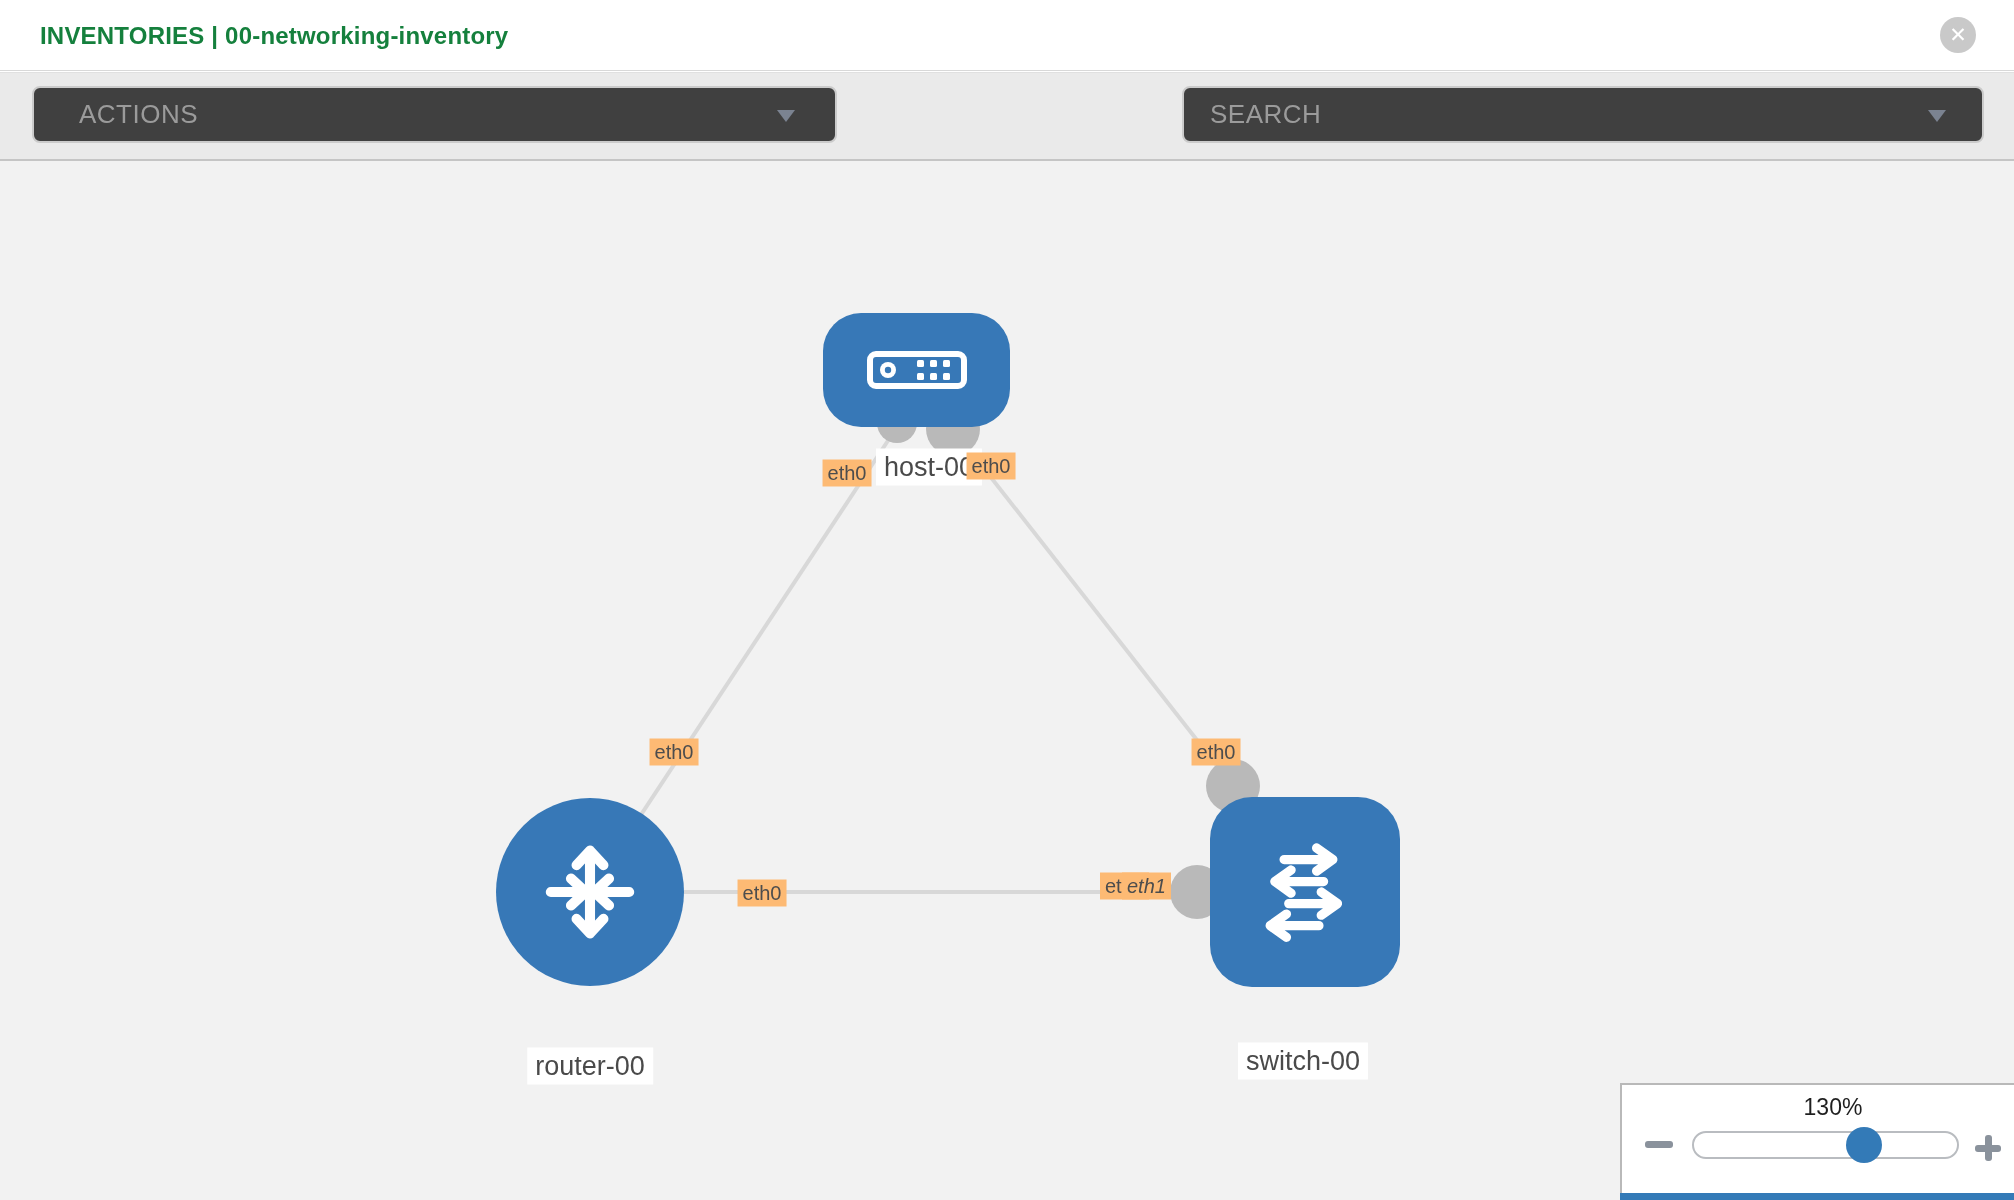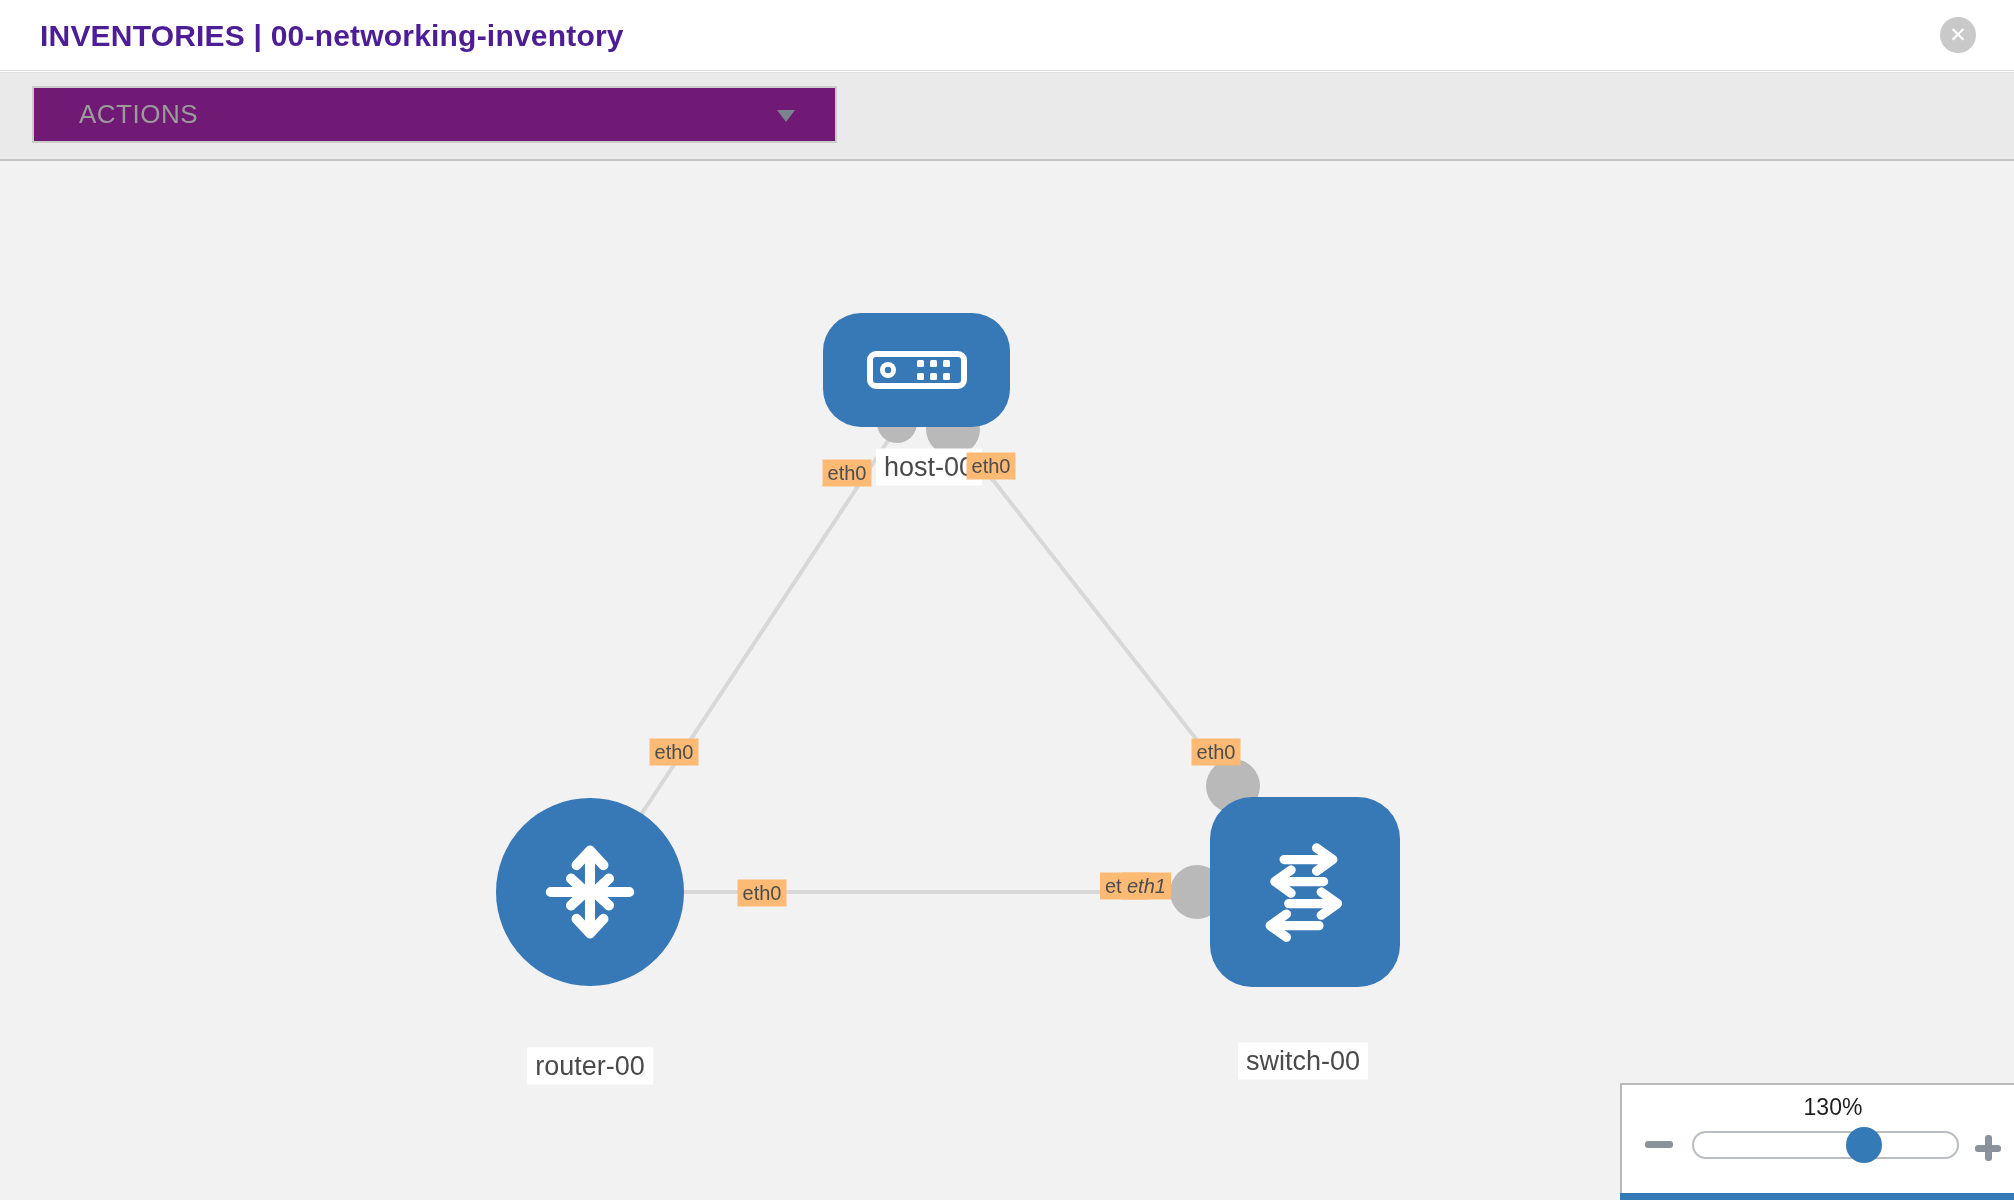--- a/index.html
+++ b/index.html
@@ -3,30 +3,30 @@
 <meta charset="utf-8">
 <style>
   * { margin:0; padding:0; box-sizing:border-box; }
   html,body { width:2014px; height:1200px; overflow:hidden; }
   body { font-family:"Liberation Sans","DejaVu Sans",sans-serif; background:#ffffff; position:relative; }
 
   
   .header { position:absolute; left:0; top:0; width:2014px; height:71px; background:#ffffff;
             border-bottom:1px solid #d8d8d8; }
   .header-title { position:absolute; left:40px; top:0; height:71px; line-height:71px;
-                  font-size:30px; font-weight:bold; color:#4c1d95; letter-spacing:0.2px; }
+                  font-size:24px; font-weight:bold; color:#15803d; letter-spacing:0.2px; }
   .close-btn { position:absolute; left:1940px; top:17px; width:36px; height:36px; border-radius:50%;
                background:#c9c9c9; color:#ffffff; font-size:21px; font-weight:bold;
                text-align:center; line-height:36px; cursor:pointer; }
 
   
   .toolbar { position:absolute; left:0; top:72px; width:2014px; height:89px; background:#eaeaea;
              border-top:1px solid #e0e0e0; border-bottom:2px solid #c5c5c5; }
-  .select-box { position:absolute; top:13px; height:57px; background:#701a75;
-                border:2px solid #cbcbcb; border-radius:0; }
+  .select-box { position:absolute; top:13px; height:57px; background:#404040;
+                border:2px solid #cbcbcb; border-radius:8px; }
   .select-box .select-label { position:absolute; top:0; height:53px; line-height:53px;
                 font-size:26px; color:#9b9b9b; letter-spacing:0.5px; }
   .caret { position:absolute; top:22px; width:0; height:0;
            border-left:9px solid transparent; border-right:9px solid transparent;
            border-top:12px solid #7b8391; }
   .actions-box { left:32px; width:805px; }
   .actions-box .select-label { left:45px; }
   .actions-box .caret { right:40px; }
   .search-box { left:1182px; width:802px; }
   .search-box .select-label { left:26px; }
@@ -103,20 +103,24 @@
 
   <svg class="tool-icon key-btn" viewBox="0 0 24 24">
     <g stroke="#848b98" fill="none" stroke-linecap="round">
       <circle cx="7.2" cy="7.2" r="4.3" stroke-width="3.4"></circle>
       <line x1="10.6" y1="10.6" x2="19.6" y2="19.6" stroke-width="3.2"></line>
       <line x1="15.2" y1="15.2" x2="18.2" y2="12.2" stroke-width="3.0"></line>
       <line x1="19.4" y1="19.4" x2="22.0" y2="16.8" stroke-width="3.0"></line>
     </g>
   </svg>
 
+  <div class="select-box search-box">
+    <div class="select-label">SEARCH</div>
+    <div class="caret"></div>
+  </div>
 </div>
 
 <div class="canvas">
 
   <svg class="links-svg" width="2014" height="1039">
     <line x1="897" y1="266" x2="590" y2="731" stroke="#d8d8d8" stroke-width="4"></line>
     <line x1="953" y1="268" x2="1233" y2="625" stroke="#d8d8d8" stroke-width="4"></line>
     <line x1="650" y1="731" x2="1197" y2="731" stroke="#d8d8d8" stroke-width="4"></line>
     <circle cx="897" cy="262" r="20" fill="#b9b9b9"></circle>
     <circle cx="953" cy="268" r="27" fill="#b9b9b9"></circle>

